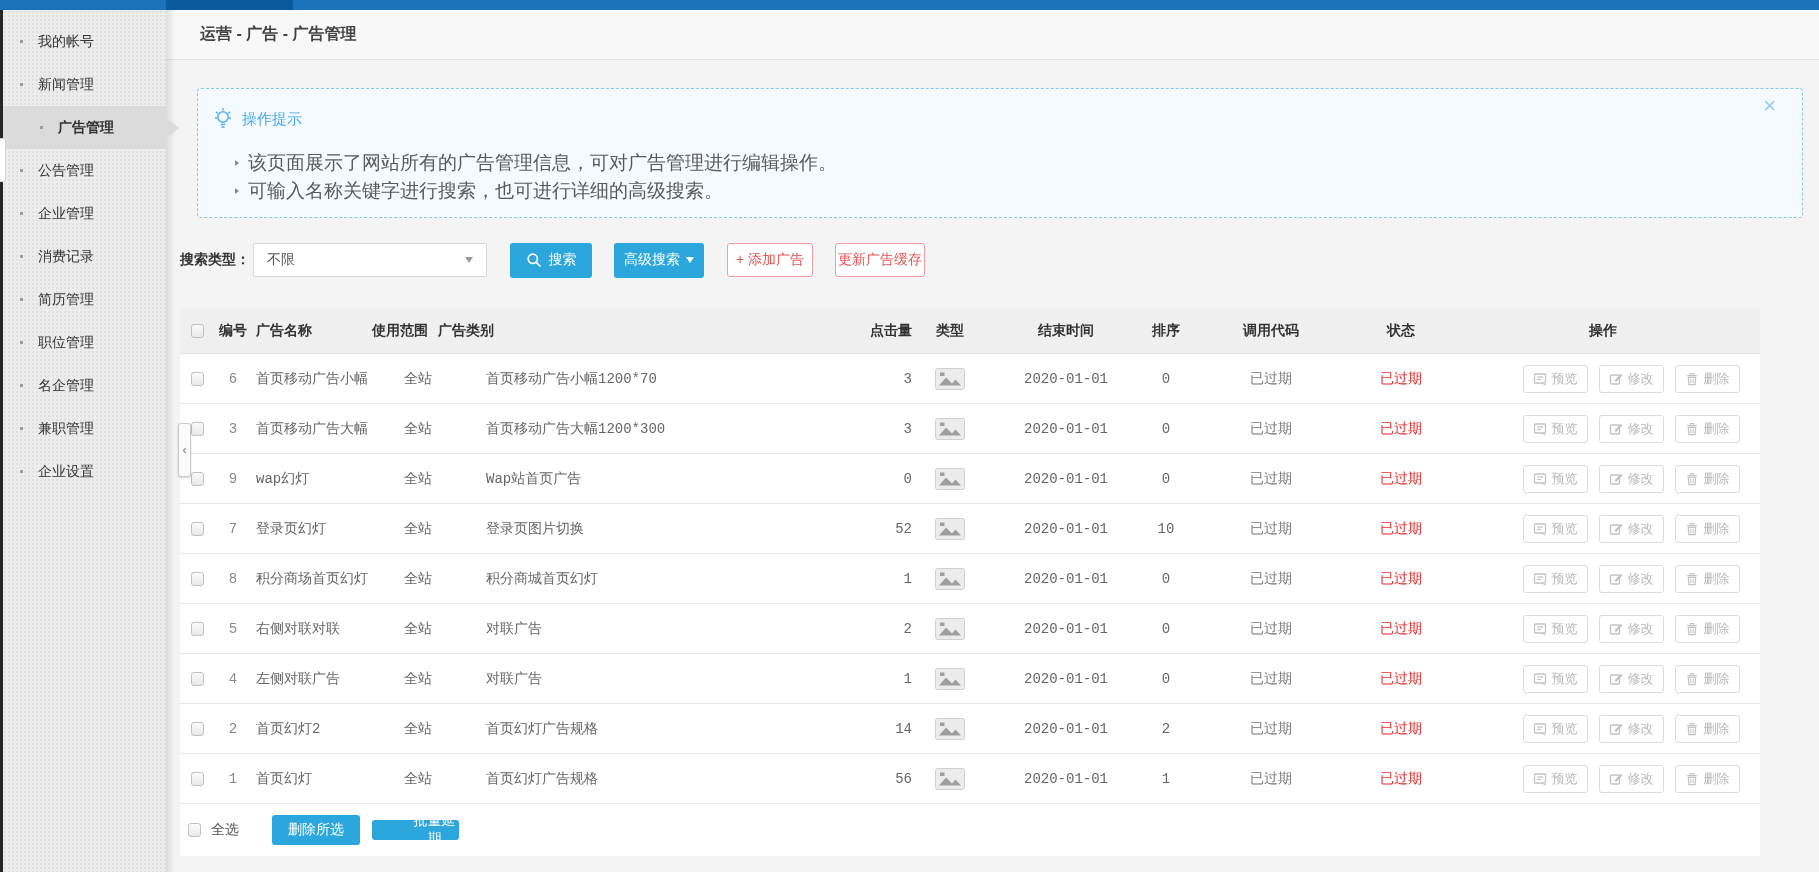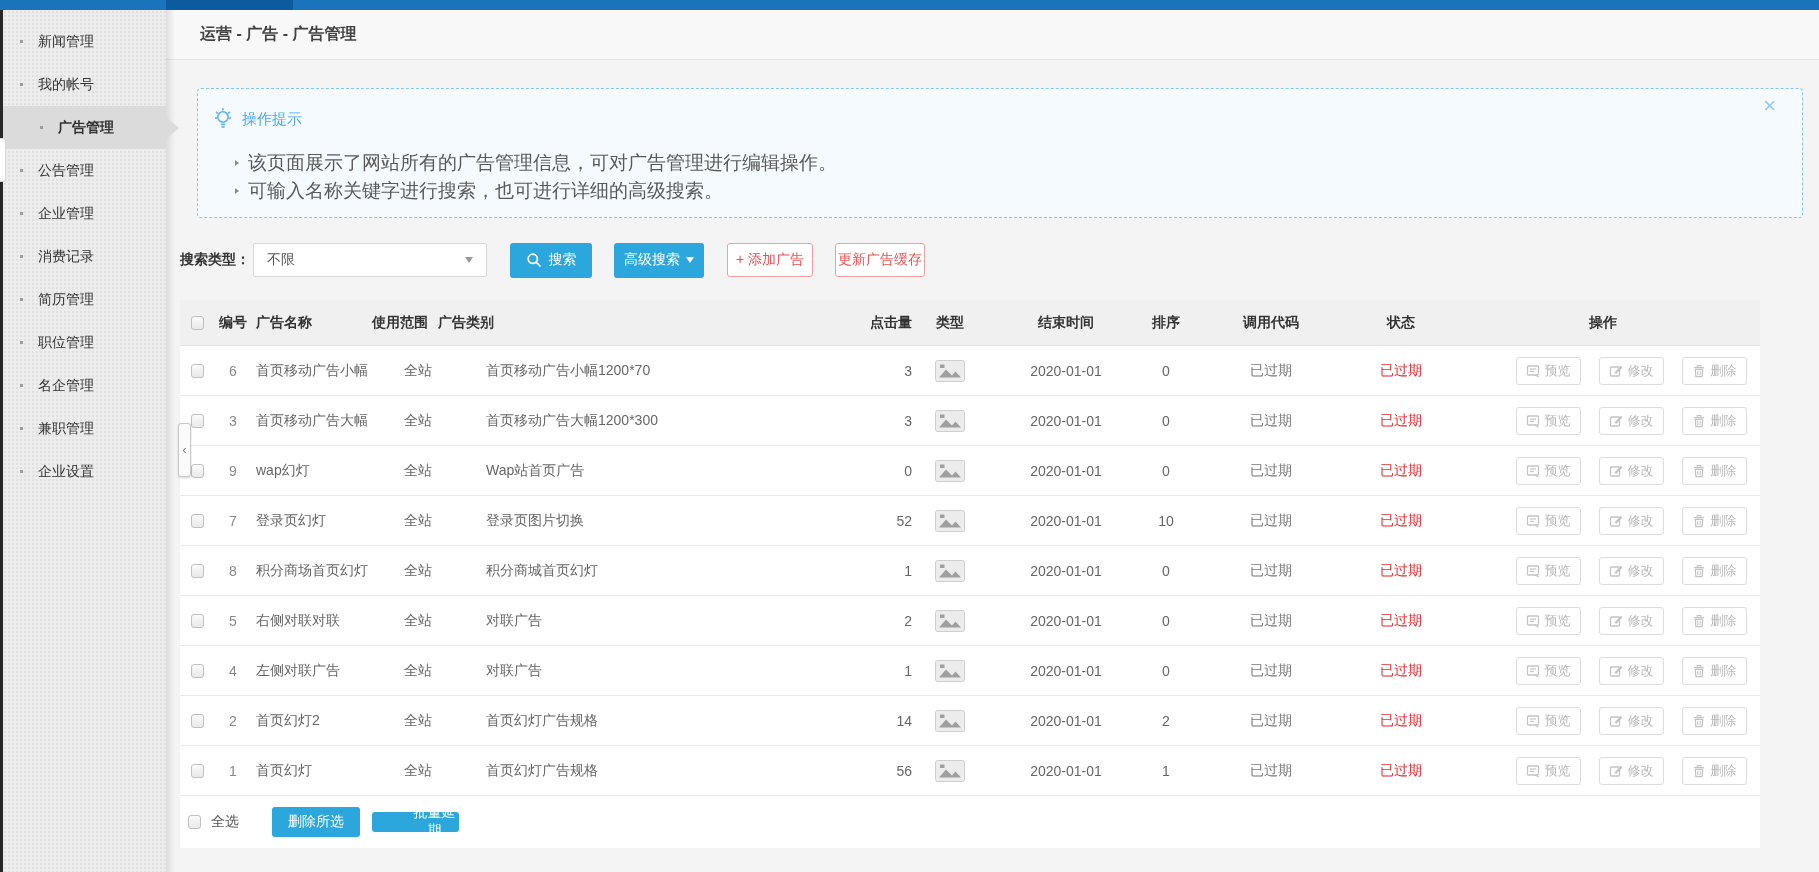--- a/index.html
+++ b/index.html
@@ -60,38 +60,38 @@
   .inp { margin-left:21px; width:432px; height:34px; border:1px solid #d9d9d9; border-radius:2px; padding:0 13px; font-size:14px; color:#333; background:#fff; outline:none; flex:none; }
   .inp::placeholder { color:#a9a9a9; }
   .btn-blue { height:35px; background:#2ba7dd; color:#fff; border:none; border-radius:3px; font-size:14px; display:flex; align-items:center; justify-content:center; cursor:pointer; flex:none; }
   .btn-search { margin-left:23px; width:82px; gap:7px; }
   .btn-adv { margin-left:22px; width:90px; }
   .btn-red { height:34px; background:#fff; border:1px solid #f0a0a0; color:#e45454; border-radius:3px; font-size:14px; display:flex; align-items:center; justify-content:center; cursor:pointer; flex:none; }
   .btn-add { margin-left:23px; width:86px; }
   .btn-refresh { margin-left:22px; width:90px; }
 
   
-  .tablewrap { position:absolute; left:14px; top:290px; width:1580px; }
+  .tablewrap { position:absolute; left:14px; top:298px; width:1580px;font-family:Liberation Mono, monospace; }
   .thead, .trow {
     display:grid;
     grid-template-columns:34px 38px 116px 70px 250px 226px 72px 160px 40px 170px 90px 314px;
     align-items:center;
   }
   .thead { height:46px; background:#f0f0f0; font-weight:bold; color:#333; border-bottom:1px solid #e2e2e2; }
   .trow { height:50px; background:#fff; border-bottom:1px solid #eaeaea; color:#666; }
   .cell { display:flex; align-items:center; justify-content:center; height:100%; }
   .al { justify-content:flex-start; padding-left:4px; }
   .c-scope-v { justify-content:flex-start; padding-left:36px; }
   .c-cat-h { justify-content:flex-start; }
   .c-cat-v { justify-content:flex-start; padding-left:48px; }
   .c-clicks { justify-content:flex-end; padding-right:2px; }
   .c-id-v { color:#888; }
   .c-code-v { color:#777; }
   .c-status-v { color:#e62b2b; }
-  .c-ops-v { padding-left:56px; gap:18px;align-items:center; }
+  .c-ops-v { padding-left:56px; gap:11px;align-items:center; }
   .cb { width:13px; height:14px; border:1px solid #c0c0c0; border-radius:3px; background:linear-gradient(#fbfbfb,#e9e9e9); cursor:pointer; flex:none; }
   .op { display:inline-flex; align-items:center; gap:5px; height:28px; padding:0 9px; background:#fff; border:1px solid #dcdcdc; border-radius:3px; color:#b9b9b9; font-size:13px; cursor:pointer; }
   .op svg { color:#c3c3c3; }
 
   
   .tfoot { height:52px; background:#fff; display:flex; align-items:center; }
   .tfoot .cb { margin-left:8px; }
   .sel-all { margin-left:10px; color:#555; }
   .btn-delsel { margin-left:33px; width:88px; height:30px; }
   .btn-batch { margin-left:12px; width:87px; height:20px;padding-left:38px; }
@@ -100,25 +100,25 @@
 <body>
 
 <div class="topbar">
   <div class="topbar-seg"></div>
 </div>
 <div class="edge-tab"></div>
 
 <div class="sidebar" id="sidebar-menu">
     <div class="side-item">
     <span class="dot"></span>
+    <span class="side-label">我的帐号</span>
+  </div>
+    <div class="side-item">
+    <span class="dot"></span>
     <span class="side-label">新闻管理</span>
-  </div>
-    <div class="side-item">
-    <span class="dot"></span>
-    <span class="side-label">我的帐号</span>
   </div>
     <div class="side-item active">
     <span class="dot"></span>
     <span class="side-label">广告管理</span>
   </div>
     <div class="side-item">
     <span class="dot"></span>
     <span class="side-label">公告管理</span>
   </div>
     <div class="side-item">

